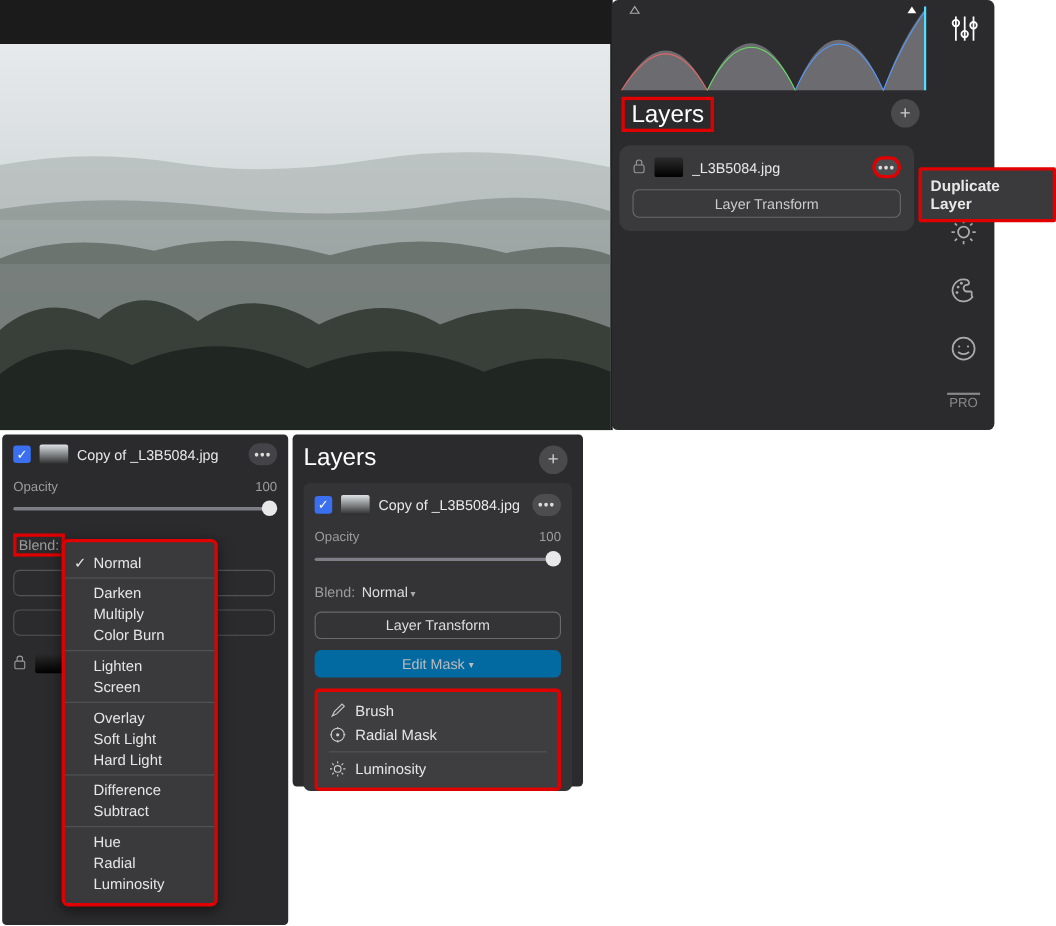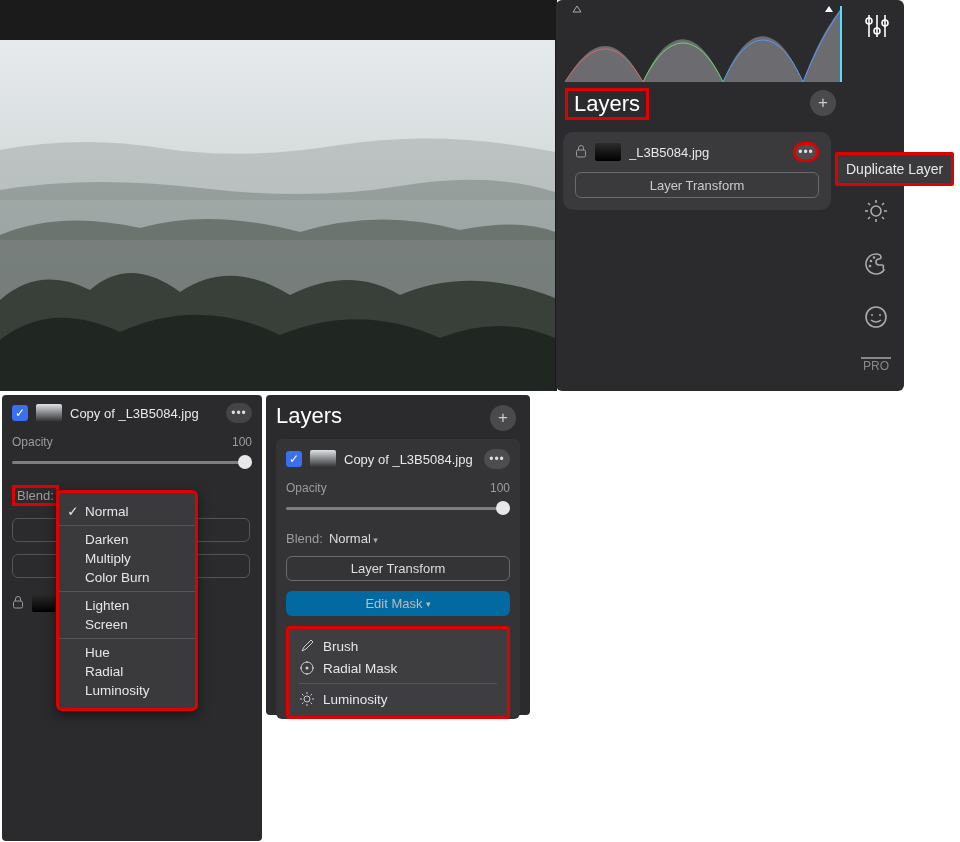--- a/index.html
+++ b/index.html
@@ -95,21 +95,21 @@
 
   
   .edit-tools { position:absolute; left:848px; top:198px; width:56px; display:flex; flex-direction:column; align-items:center; gap:24px; }
   .edit-tools svg { width:26px; height:26px; stroke:#aaa; fill:none; stroke-width:1.6; }
 
   .tooltip {
     position: absolute;
     left: 835px; top: 152px;
     padding: 6px 8px;
     background: #3a3a3c; color:#e8e8e8;
-    font-size:14px; border-radius:2px;
+    font-size:14px; border-radius:2px;font-weight:bold;
   }
 
   
   .preview {
     position: absolute;
     left: 0; top: 0px;
     width: 557px; height: 391px;
     background: #1b1b1b;
     overflow:hidden;
   }
@@ -348,20 +348,44 @@
       </div>
     </div>
     <div class="grp">
       <div class="opt">
         <span class="chkmark"></span>
         <span>Lighten</span>
       </div>
       <div class="opt">
         <span class="chkmark"></span>
         <span>Screen</span>
+      </div>
+    </div>
+    <div class="grp">
+      <div class="opt">
+        <span class="chkmark"></span>
+        <span>Overlay</span>
+      </div>
+      <div class="opt">
+        <span class="chkmark"></span>
+        <span>Soft Light</span>
+      </div>
+      <div class="opt">
+        <span class="chkmark"></span>
+        <span>Hard Light</span>
+      </div>
+    </div>
+    <div class="grp">
+      <div class="opt">
+        <span class="chkmark"></span>
+        <span>Difference</span>
+      </div>
+      <div class="opt">
+        <span class="chkmark"></span>
+        <span>Subtract</span>
       </div>
     </div>
     <div class="grp">
       <div class="opt">
         <span class="chkmark"></span>
         <span>Hue</span>
       </div>
       <div class="opt">
         <span class="chkmark"></span>
         <span>Radial</span>

